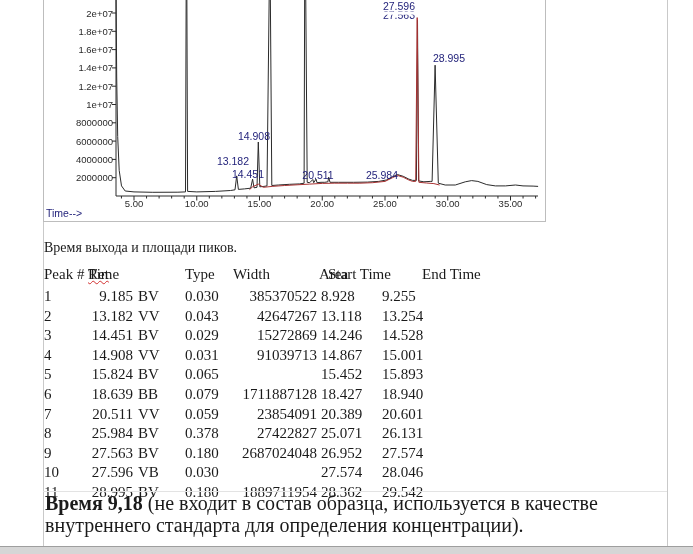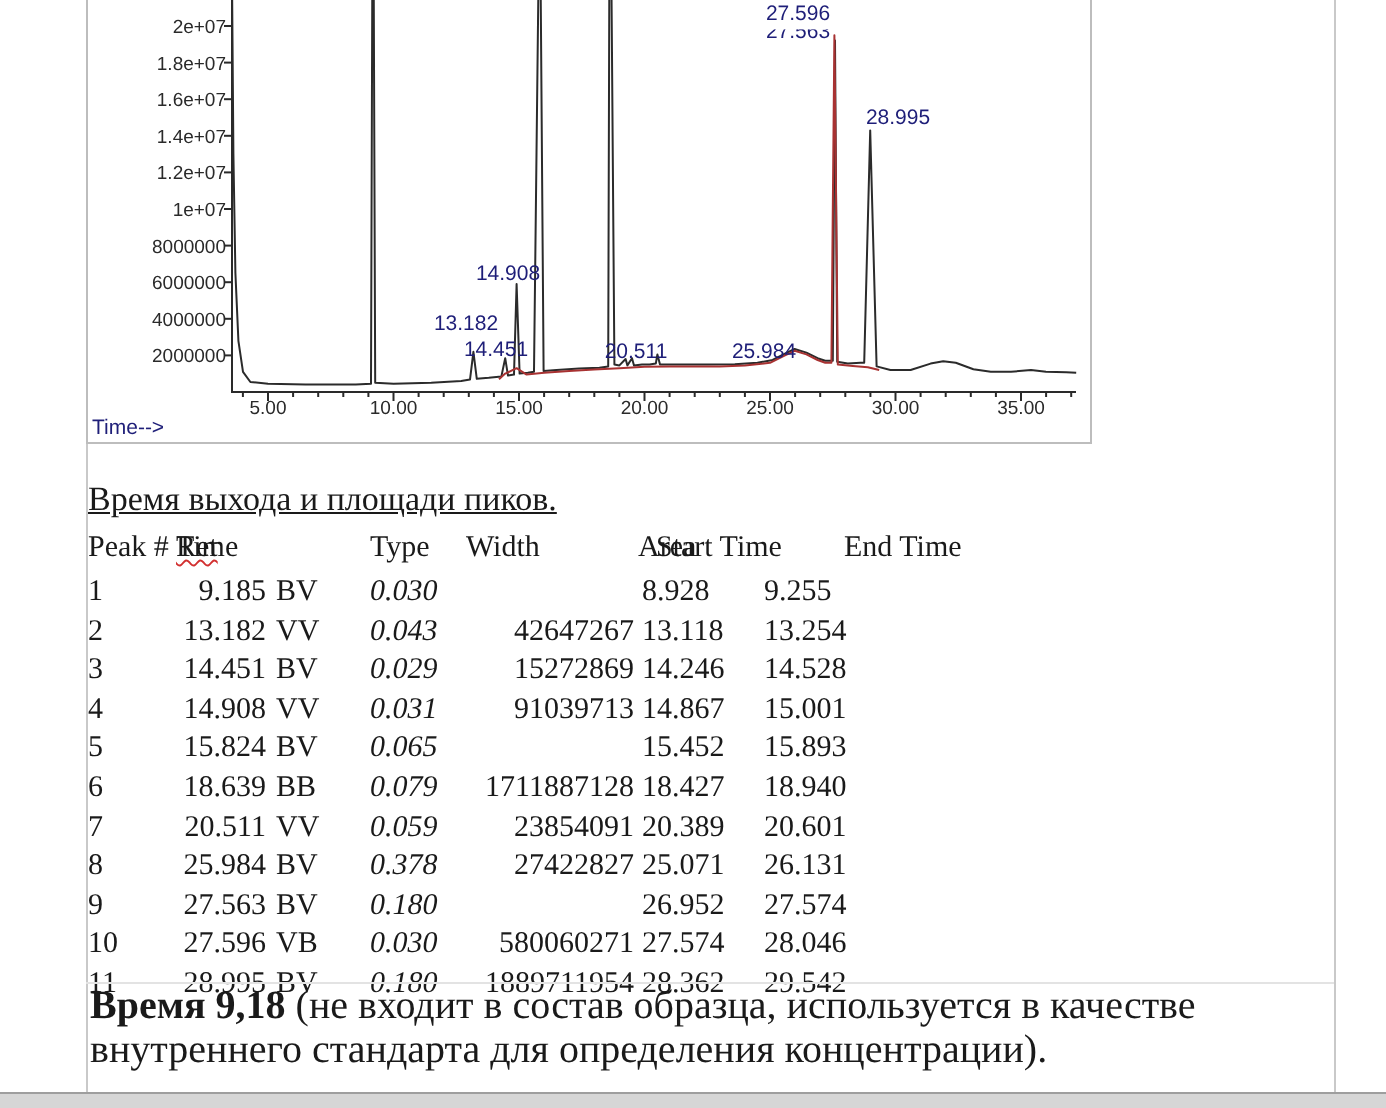--- a/index.html
+++ b/index.html
@@ -10,36 +10,36 @@
   .vline{position:absolute;top:0;width:1px;background:#c9c9c9;}
   #vline-left{left:43px;height:546px;}
   #vline-right{left:667px;height:546px;}
   .chart-box{
     position:absolute;left:43px;top:0;width:503px;height:222px;
     border-left:1px solid #bdbdbd;border-right:1px solid #bdbdbd;border-bottom:1px solid #bdbdbd;
     box-sizing:border-box;background:#ffffff;
   }
   .chart-box svg{display:block;}
   .heading{
-    position:absolute;left:44px;top:240px;font-size:17px;
-    text-decoration:underline;white-space:nowrap;
+    position:absolute;left:44px;top:240px;font-size:14px;
+    white-space:nowrap;
   }
   .peak-table{position:absolute;left:43px;top:266px;width:624px;height:222px;font-size:15px;}
   .thead{position:absolute;top:0;left:0;width:100%;height:20px;}
   .thead span{position:absolute;white-space:nowrap;}
   .h-peak{left:1px;} .h-ret{left:45px;} .h-type{left:142px;} .h-width{left:190px;}
   .h-area{left:240px;margin-left:36px;} .h-start{left:285px;} .h-end{left:379px;}
   .wavy{text-decoration:underline wavy #d23030;text-decoration-skip-ink:none;text-decoration-thickness:1px;}
   .tbody{position:absolute;top:22px;left:0;width:100%;}
   .trow{position:absolute;left:0;width:100%;height:20px;white-space:nowrap;}
   .trow span{position:absolute;white-space:nowrap;}
   .c0{left:1px;width:40px;}
   .c1{left:40px;width:50px;text-align:right;}
   .c2{left:95px;}
-  .c3{left:142px;font-style:italic;}
+  .c3{left:142px;}
   .c4{left:160px;width:114px;text-align:right;}
   .c5{left:278px;}
   .c6{left:339px;}
   .hrule{position:absolute;left:43px;top:491px;width:624px;height:1px;background:#e3e3e3;}
   .footnote{position:absolute;left:45px;top:492px;width:628px;font-size:20px;line-height:22px;}
   .footnote b{font-weight:bold;}
   .bottom-strip{
     position:absolute;left:0;top:546px;width:693px;height:8px;
     background:#d6d6d6;border-top:1px solid #9e9e9e;box-sizing:content-box;
   }
@@ -143,20 +143,21 @@
     <span class="h-area">Area</span>
     <span class="h-start">Start Time</span>
     <span class="h-end">End Time</span>
   </div>
   <div class="tbody" id="rows">
       <div class="trow" style="top: 0px;">
         <span class="c0">1</span>
         <span class="c1">9.185</span>
         <span class="c2">BV</span>
         <span class="c3">0.030</span>
+        <span class="c4">385370522</span>
         <span class="c5">8.928</span>
         <span class="c6">9.255</span>
       </div>
       <div class="trow" style="top: 19.6px;">
         <span class="c0">2</span>
         <span class="c1">13.182</span>
         <span class="c2">VV</span>
         <span class="c3">0.043</span>
         <span class="c4">42647267</span>
         <span class="c5">13.118</span>
@@ -213,29 +214,29 @@
         <span class="c3">0.378</span>
         <span class="c4">27422827</span>
         <span class="c5">25.071</span>
         <span class="c6">26.131</span>
       </div>
       <div class="trow" style="top: 156.8px;">
         <span class="c0">9</span>
         <span class="c1">27.563</span>
         <span class="c2">BV</span>
         <span class="c3">0.180</span>
+        <span class="c4">2687024048</span>
         <span class="c5">26.952</span>
         <span class="c6">27.574</span>
       </div>
       <div class="trow" style="top: 176.4px;">
         <span class="c0">10</span>
         <span class="c1">27.596</span>
         <span class="c2">VB</span>
         <span class="c3">0.030</span>
-        <span class="c4">580060271</span>
         <span class="c5">27.574</span>
         <span class="c6">28.046</span>
       </div>
       <div class="trow" style="top: 196px; padding-left: 14px;">
         <span class="c0">11</span>
         <span class="c1">28.995</span>
         <span class="c2">BV</span>
         <span class="c3">0.180</span>
         <span class="c4">1889711954</span>
         <span class="c5">28.362</span>

